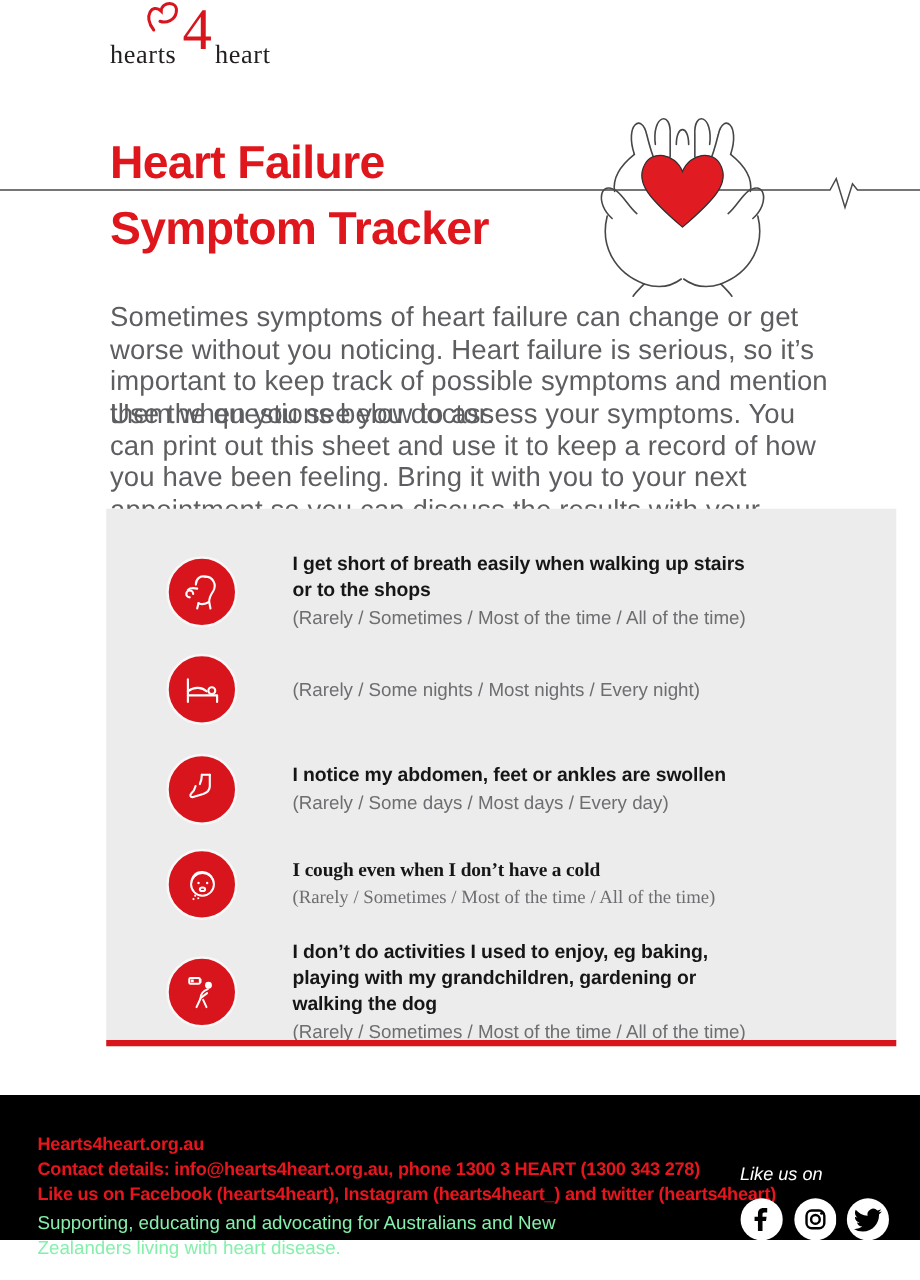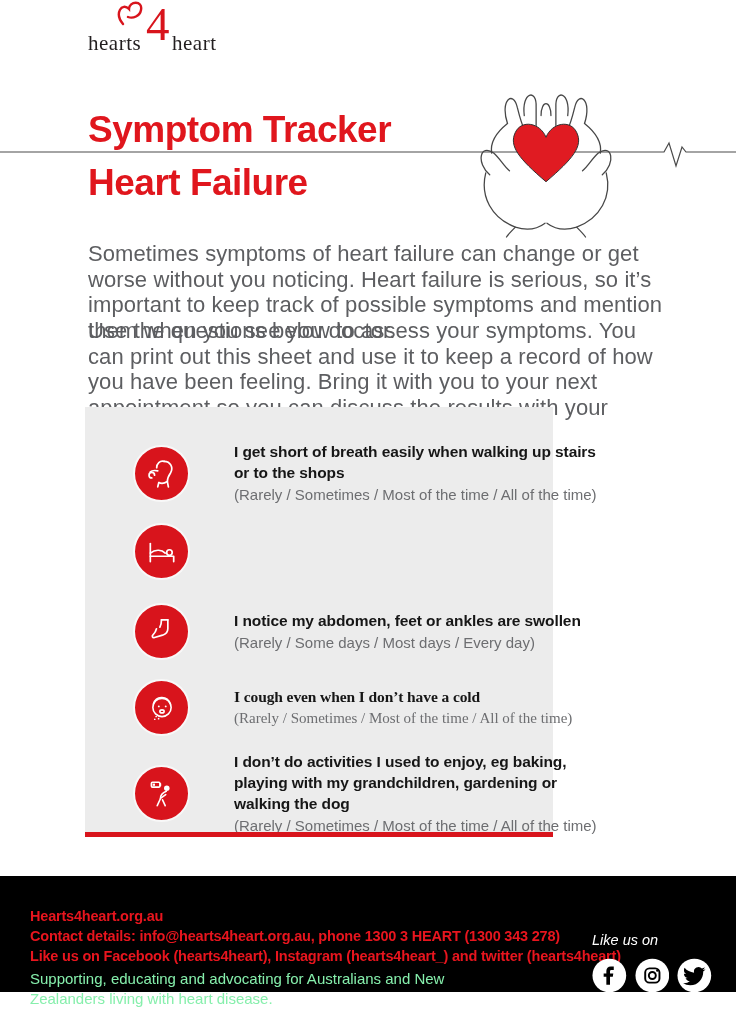--- a/index.html
+++ b/index.html
@@ -23,21 +23,21 @@
   .title span{display:block;}
   .hands{position:absolute;left:452px;top:80px;}
 
   
   .intro{position:absolute;left:88px;width:575px;margin:0;color:#5d5e61;
          font-size:22px;line-height:25.5px;letter-spacing:.1px;}
   .intro.p1{top:241px;}
   .intro.p2{top:318px;}
 
   
-  .panel{position:absolute;left:85px;top:407px;width:468px;height:430px;background:#ececec;}
+  .panel{position:absolute;left:85px;top:407px;width:632px;height:430px;background:#ececec;}
   .panel-redbar{position:absolute;left:0;bottom:0;width:100%;height:5px;background:#d8141c;}
   .row{position:absolute;left:48px;display:flex;align-items:center;}
   .row-1{top:34px;} .row-2{top:116px;} .row-3{top:196px;} .row-4{top:272px;font-family:Liberation Serif, serif;} .row-5{top:344px;}
   .circ{flex:0 0 auto;width:57px;height:57px;border-radius:50%;background:#d8141c;
         border:2px solid #f8f8f8;box-sizing:border-box;display:flex;
         align-items:center;justify-content:center;margin-right:44px;}
   .texts{width:380px;}
   .q{font-weight:700;font-size:15.5px;line-height:21px;color:#161616;
      letter-spacing:-.1px;max-width:368px;}
   .opts{font-size:15px;line-height:21px;color:#6d6e71;white-space:nowrap;margin-top:1px;}
@@ -66,22 +66,22 @@
     <span class="logo-word logo-w1">hearts</span>
     <span class="logo-4">4</span>
     <span class="logo-word logo-w2">heart</span>
   </div>
 
   <svg class="ekg" width="736" height="40" viewBox="0 0 736 40">
     <path d="M0 14 H664 l5 -9 l7 23 l6 -19 l4 5 H736" fill="none" stroke="#4a4a4a" stroke-width="1.2"></path>
   </svg>
 
   <h1 class="title" style="margin:0;">
+    <span>Heart Failure</span>
     <span>Symptom Tracker</span>
-    <span>Heart Failure</span>
   </h1>
 
   <svg class="hands" width="188" height="158" viewBox="0 0 190 160">
     <g fill="none" stroke="#474747" stroke-width="1.3" stroke-linecap="round">
 
       <path d="M56 44 C48 20 62 10 66 28 C68 36 70 44 73 50"></path>
       <path d="M73 36 C70 12 86 8 85 28 L85 46"></path>
 
       <path d="M134 44 C142 20 128 10 124 28 C122 36 120 44 117 50"></path>
       <path d="M117 36 C120 12 104 8 105 28 L105 46"></path>
@@ -125,20 +125,21 @@
     <div class="row row-2">
       <div class="circ">
         <svg width="34" height="34" viewBox="0 0 32 32" fill="none" stroke="#fff" stroke-width="1.6" stroke-linecap="round" stroke-linejoin="round">
           <path d="M5 8 V25"></path>
           <path d="M5 20 H27 V25"></path>
           <path d="M5 17 C10 13 16 14 19 17"></path>
           <circle cx="23" cy="16.5" r="2.6"></circle>
         </svg>
       </div>
       <div class="texts">
+        <div class="opts">(Rarely / Some nights / Most nights / Every night)</div>
       </div>
     </div>
 
     <div class="row row-3">
       <div class="circ">
         <svg width="34" height="34" viewBox="0 0 32 32" fill="none" stroke="#fff" stroke-width="1.6" stroke-linecap="round" stroke-linejoin="round">
           <path d="M21.5 4.5 V13 C21.5 16.5 19.5 18 16.5 19 L9 21.2 C7 21.8 6.2 20 7.5 18.7 C9.3 17 10.3 15.2 10.8 13"></path>
           <path d="M15.5 4.5 C15.5 7.5 15 9.5 14 11.5"></path>
           <path d="M21.5 4.5 H15.5"></path>
         </svg>

